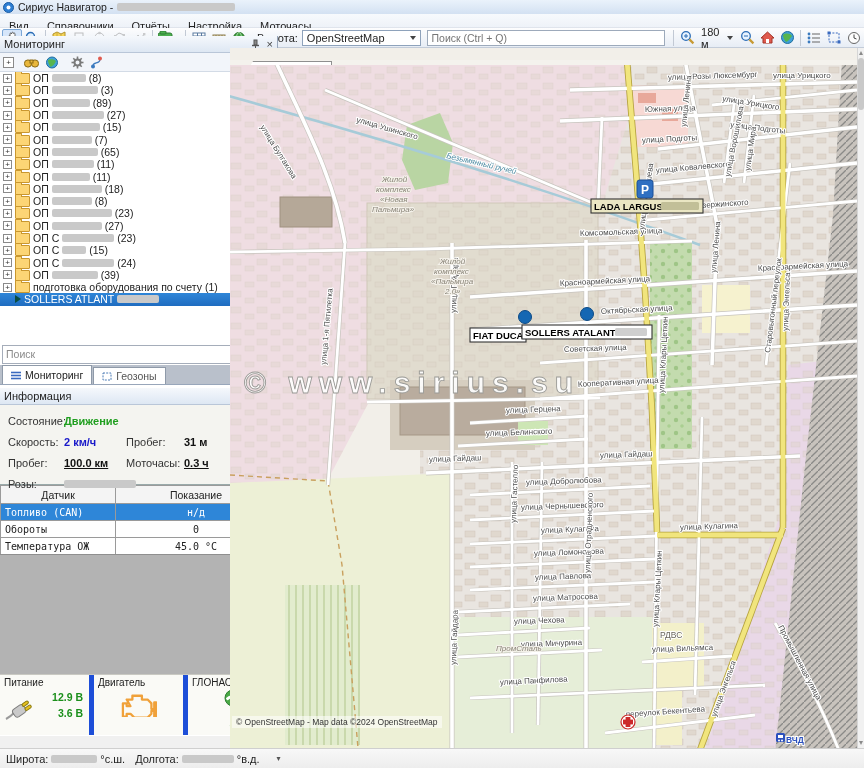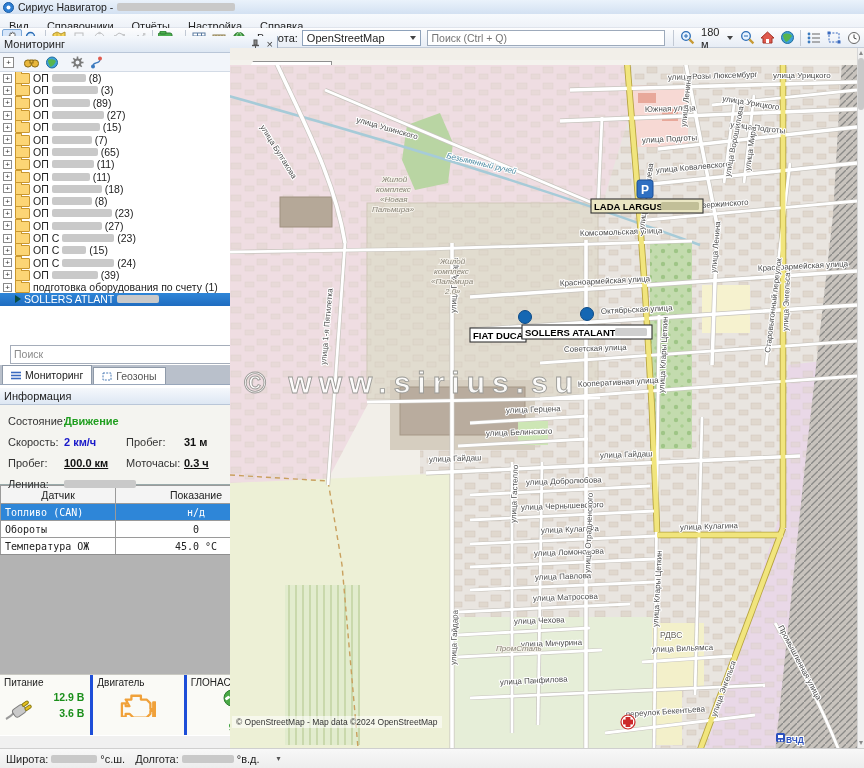--- a/index.html
+++ b/index.html
@@ -30,21 +30,21 @@
   #side-tools{height:19px;background:#f2f5fa;border-bottom:1px solid #d3dbe6;display:flex;align-items:center;gap:2px;padding-left:3px;box-sizing:border-box;}
   #tree{height:234px;overflow:hidden;background:#fff;}
   .tree-row{height:12.3px;display:flex;align-items:center;font-size:10.5px;gap:3px;padding-left:3px;white-space:nowrap;}
   .tree-row.sel{background:linear-gradient(#2f86d8,#1f6cc0);color:#fff;}
   .expander{width:9px;height:9px;border:1px solid #8a8a8a;background:#fff;color:#333;font-size:8px;line-height:7px;
             text-align:center;box-sizing:border-box;flex:0 0 auto;}
   .tree-row.sel .expander{visibility:hidden;}
   .folder{width:13px;height:9px;background:#fcd575;border:1px solid #c9972f;border-radius:1px;position:relative;flex:0 0 auto;margin-top:1px;}
   .folder:before{content:"";position:absolute;left:-1px;top:-3px;width:5px;height:2px;background:#fcd575;border:1px solid #c9972f;border-bottom:none;border-radius:1px 1px 0 0;}
   .varrow{width:0;height:0;border-top:4px solid transparent;border-bottom:4px solid transparent;border-left:6px solid #0b4d3f;flex:0 0 auto;}
-  #search-row{margin-top:37px;height:22px;display:flex;align-items:center;gap:2px;padding:0 10px;}
+  #search-row{margin-top:37px;height:22px;display:flex;align-items:center;gap:2px;padding:0 2px;}
   #side-search{flex:1;height:17px;border:1px solid #a5adba;font-size:10.5px;padding:0 3px;font-family:inherit;}
   #side-search::placeholder{color:#8a8a8a;opacity:1;}
   .sbtn{width:21px;height:19px;background:linear-gradient(#fbfbfb,#e3e3e3);border:1px solid #9a9a9a;border-radius:2px;
         display:flex;align-items:center;justify-content:center;}
   #side-tabs{height:20px;background:#b9c0cb;display:flex;align-items:flex-end;padding-left:2px;gap:1px;border-bottom:1px solid #98a6ba;box-sizing:border-box;}
   .stab{height:19px;display:flex;align-items:center;gap:4px;padding:0 8px;border:1px solid #8f9aa9;border-bottom:none;font-size:10.5px;box-sizing:border-box;}
   .stab.active{background:#fff;}
   .stab.inactive{background:#ffffff;color:#555;height:17px;}
   #info-body{height:79px;background:#f4f4f0;padding:5px 8px 0 8px;box-sizing:border-box;}
   .irow{display:grid;grid-template-columns:56px 62px 58px auto;align-items:center;height:21px;}
@@ -54,21 +54,21 @@
   .blue{color:#1717c9;}
   .und{text-decoration:underline;}
   #sensor-table{height:69px;background:#fff;border-top:1px solid #9aa;}
   #sensor-table table{border-collapse:collapse;width:100%;font-family:"DejaVu Sans Mono",monospace;font-size:10px;}
   #sensor-table th{font-family:"Liberation Sans",sans-serif;font-weight:normal;font-size:10.5px;border:1px solid #9a9a9a;height:15px;background:#f4f4f4;}
   #sensor-table td{border:1px solid #9a9a9a;height:16px;padding:0 4px;}
   #sensor-table tr.sel td{background:#2e86d8;color:#fff;}
   #sensor-table td.val{text-align:center;}
   #gray-fill{height:119px;background:#b3b3b3;border-top:1px solid #8f8f8f;}
   #indicators{height:60px;background:#fafaf6;border-top:1px solid #c9c9c2;display:flex;}
-  .ind{flex:1;border-right:3px solid #1d4ed8;padding:2px 4px;box-sizing:border-box;position:relative;}
+  .ind{flex:1;border-right:5px solid #1d4ed8;padding:2px 4px;box-sizing:border-box;position:relative;}
   .ind .ttl{font-size:10px;color:#222;}
   .ind .vals{position:absolute;right:6px;top:14px;text-align:right;font-weight:bold;color:#1b8f1b;font-size:10.5px;line-height:16px;}
   .ind .big{position:absolute;left:50%;transform:translateX(-50%);top:16px;}
   .ind .num{position:absolute;left:0;right:0;bottom:2px;text-align:center;font-weight:bold;color:#1b8f1b;}
   
   #statusbar{left:0;top:748px;width:864px;height:20px;background:linear-gradient(#f8f8f8,#ededed);
              border-top:1px solid #cfcfcf;display:flex;align-items:center;padding-left:6px;box-sizing:border-box;gap:3px;}
   
   #maparea{left:230px;top:48px;width:627px;height:700px;background:#f2efe9;overflow:hidden;}
   #maptabs{position:absolute;left:0;top:12px;width:627px;height:17px;background:#f4f2ed;border-bottom:1px solid #a9a9a9;box-sizing:border-box;}
@@ -99,21 +99,21 @@
   </svg>
   <span>Сириус Навигатор -</span>
   <span class="redact" style="width:118px;height:8px"></span>
 </div>
 
 <div class="abs" id="menubar">
     <span class="menu-item">Вид</span>
     <span class="menu-item">Справочники</span>
     <span class="menu-item">Отчёты</span>
     <span class="menu-item">Настройка</span>
-    <span class="menu-item">Справка</span>
+    <span class="menu-item">Моточасы</span>
   </div>
 
 <div class="abs" id="toolbar">
   <span class="tbi sel">
     <svg width="13" height="13" viewBox="0 0 13 13">
         <path d="M3,7 C2,5 3,4 4,5 L4,3 C4,1.5 5.5,1.5 5.5,3 L5.8,2 C6.2,0.8 7.4,1 7.4,2.2 L7.6,2.6 C8,1.6 9.2,2 9,3.2 L9,8 C9,10.5 7.5,12 5.8,12 C4.4,12 3.8,11 3,9.2 Z" fill="#fdfdfd" stroke="#555" stroke-width=".9"></path>
       </svg>
   </span>
   <span class="tbi">
     <svg width="14" height="14">
@@ -476,21 +476,21 @@
       <span class="ilab">Пробег:</span>
       <span class="ival">31 м</span>
     </div>
     <div class="irow">
       <span class="ilab">Пробег:</span>
       <span class="ival und">100.0 км</span>
       <span class="ilab">Моточасы:</span>
       <span class="ival und">0.3 ч</span>
     </div>
     <div class="irow">
-      <span class="ilab">Ленина:</span>
+      <span class="ilab">Розы:</span>
       <span class="redact" style="width:72px"></span>
     </div>
   </div>
 
   <div id="sensor-table">
     <table>
       <thead>
           <tr>
         <th style="width:112px">Датчик</th>
         <th>Показание</th>

